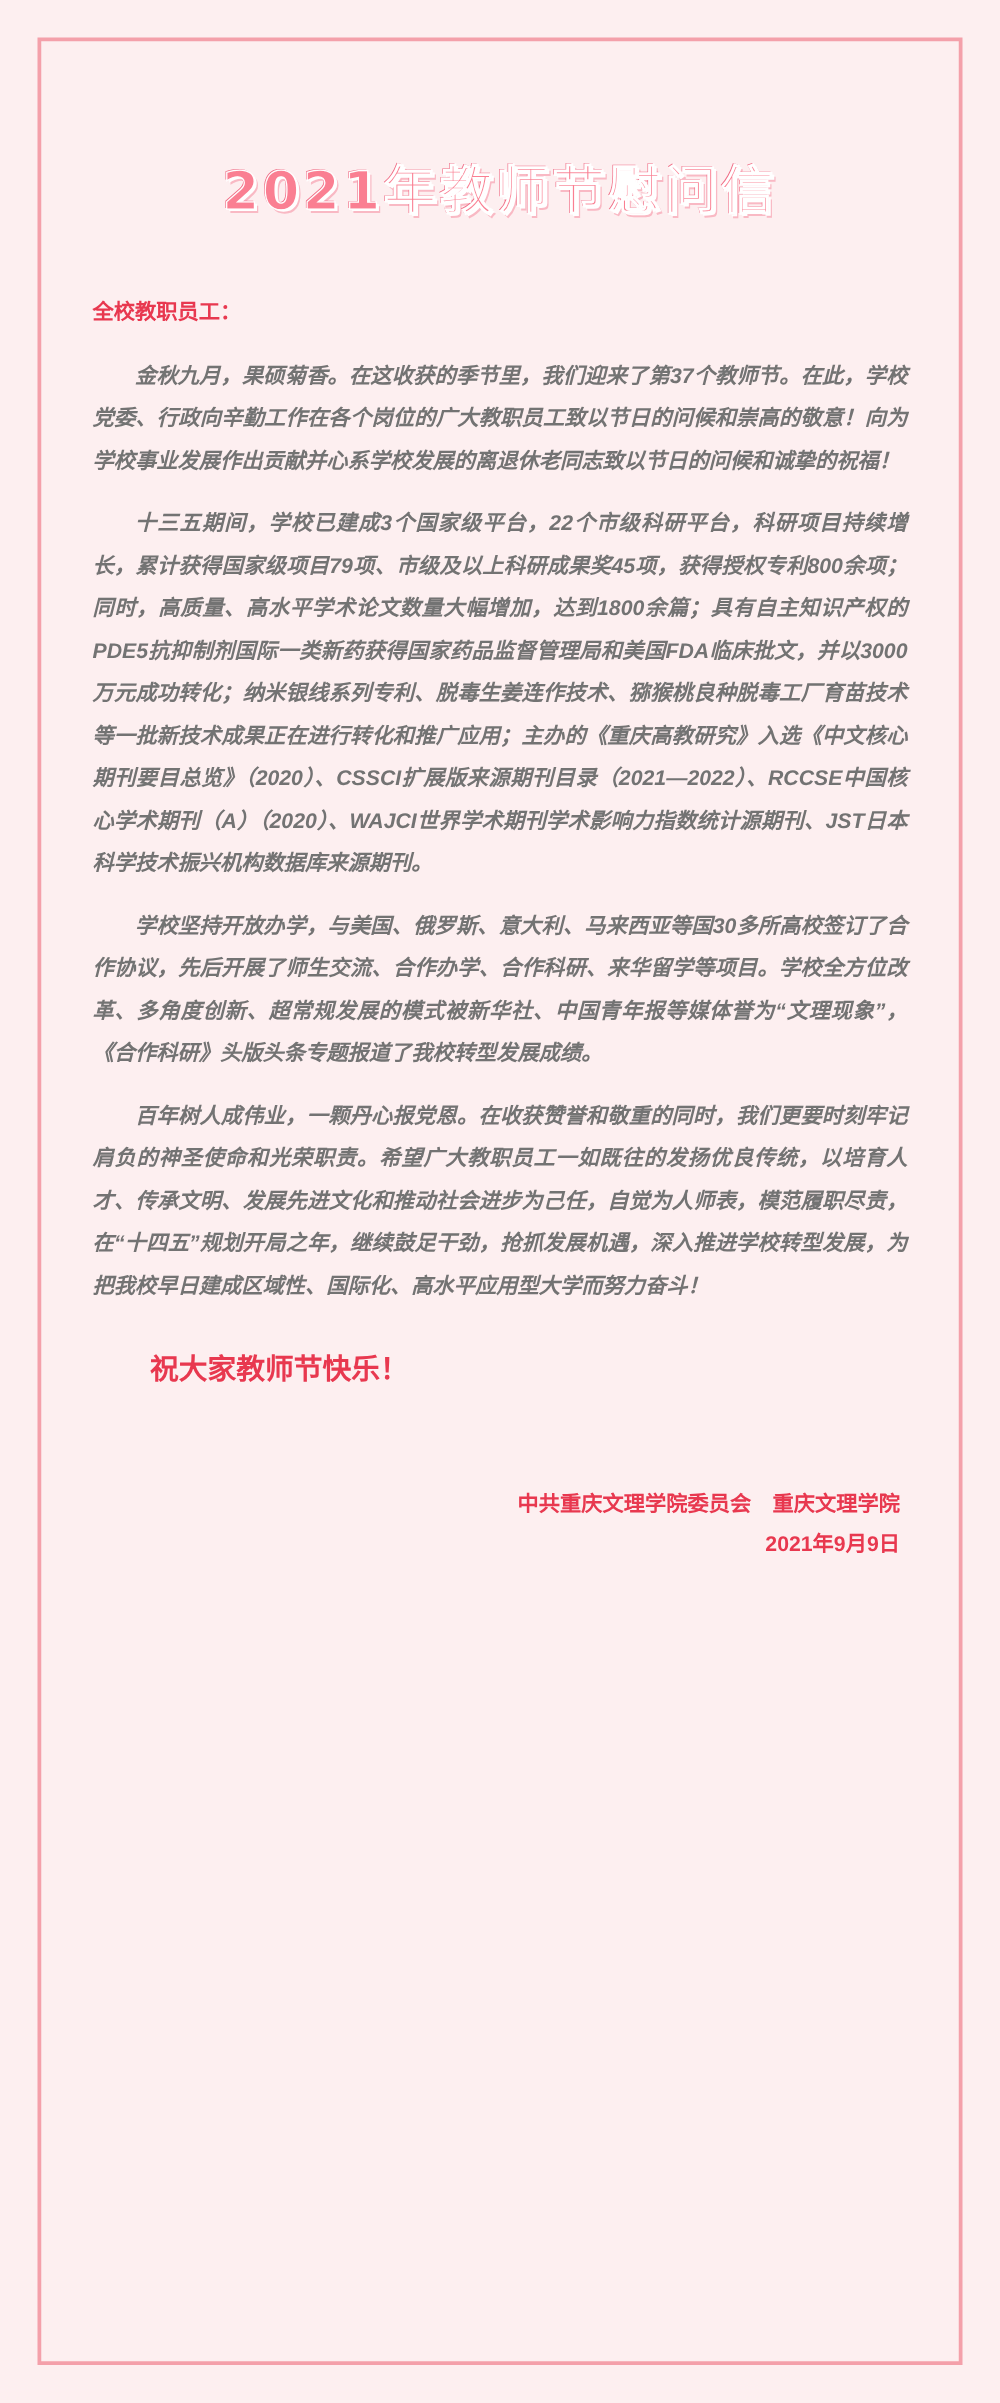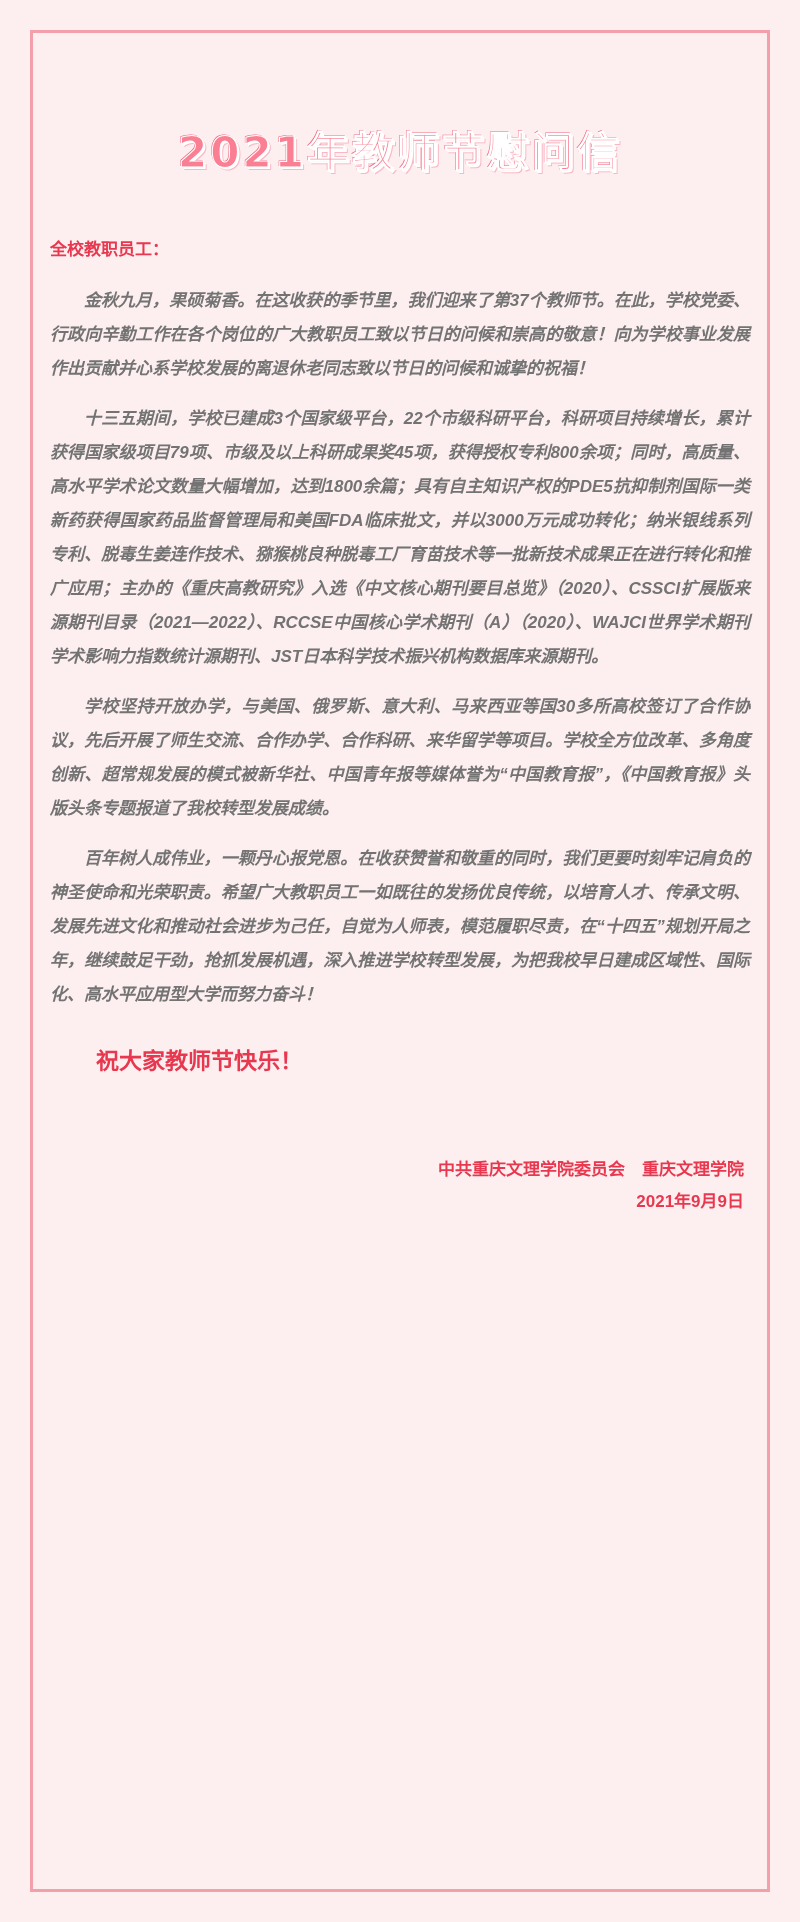--- a/index.html
+++ b/index.html
@@ -11,21 +11,21 @@
     min-height: 1922px;
     background: #fdeff0;
     font-family: "Liberation Sans", "DejaVu Sans", sans-serif;
   }
   .page {
     position: relative;
     width: 800px;
     min-height: 1922px;
     background: #fdeff0;
     box-sizing: border-box;
-    padding: 30px 12px;
+    padding: 30px 36px;
   }
   .border-frame {
     position: absolute;
     left: 30px;
     top: 30px;
     right: 30px;
     bottom: 30px;
     border: 3px solid #f4a0aa;
     box-sizing: border-box;
     pointer-events: none;
@@ -92,21 +92,21 @@
 <div class="page">
   <div class="border-frame"></div>
   <div class="content">
 
     <h1 class="title">2021年教师节慰问信</h1>
 
     <p class="salutation">全校教职员工：</p>
 
     <p class="para">金秋九月，果硕菊香。在这收获的季节里，我们迎来了第37个教师节。在此，学校党委、行政向辛勤工作在各个岗位的广大教职员工致以节日的问候和崇高的敬意！向为学校事业发展作出贡献并心系学校发展的离退休老同志致以节日的问候和诚挚的祝福！</p>
     <p class="para">十三五期间，学校已建成3个国家级平台，22个市级科研平台，科研项目持续增长，累计获得国家级项目79项、市级及以上科研成果奖45项，获得授权专利800余项；同时，高质量、高水平学术论文数量大幅增加，达到1800余篇；具有自主知识产权的PDE5抗抑制剂国际一类新药获得国家药品监督管理局和美国FDA临床批文，并以3000万元成功转化；纳米银线系列专利、脱毒生姜连作技术、猕猴桃良种脱毒工厂育苗技术等一批新技术成果正在进行转化和推广应用；主办的《重庆高教研究》入选《中文核心期刊要目总览》（2020）、CSSCI扩展版来源期刊目录（2021—2022）、RCCSE中国核心学术期刊（A）（2020）、WAJCI世界学术期刊学术影响力指数统计源期刊、JST日本科学技术振兴机构数据库来源期刊。</p>
-    <p class="para">学校坚持开放办学，与美国、俄罗斯、意大利、马来西亚等国30多所高校签订了合作协议，先后开展了师生交流、合作办学、合作科研、来华留学等项目。学校全方位改革、多角度创新、超常规发展的模式被新华社、中国青年报等媒体誉为“中国教育报”，《中国教育报》头版头条专题报道了我校转型发展成绩。</p>
+    <p class="para">学校坚持开放办学，与美国、俄罗斯、意大利、马来西亚等国30多所高校签订了合作协议，先后开展了师生交流、合作办学、合作科研、来华留学等项目。学校全方位改革、多角度创新、超常规发展的模式被新华社、中国青年报等媒体誉为“文理现象”，《合作科研》头版头条专题报道了我校转型发展成绩。</p>
     <p class="para">百年树人成伟业，一颗丹心报党恩。在收获赞誉和敬重的同时，我们更要时刻牢记肩负的神圣使命和光荣职责。希望广大教职员工一如既往的发扬优良传统，以培育人才、传承文明、发展先进文化和推动社会进步为己任，自觉为人师表，模范履职尽责，在“十四五”规划开局之年，继续鼓足干劲，抢抓发展机遇，深入推进学校转型发展，为把我校早日建成区域性、国际化、高水平应用型大学而努力奋斗！</p>
 
     <p class="closing">祝大家教师节快乐！</p>
 
     <div class="signature">
       <span class="sig-line">中共重庆文理学院委员会　重庆文理学院</span>
       <span class="sig-line">2021年9月9日</span>
     </div>
 
   </div>

